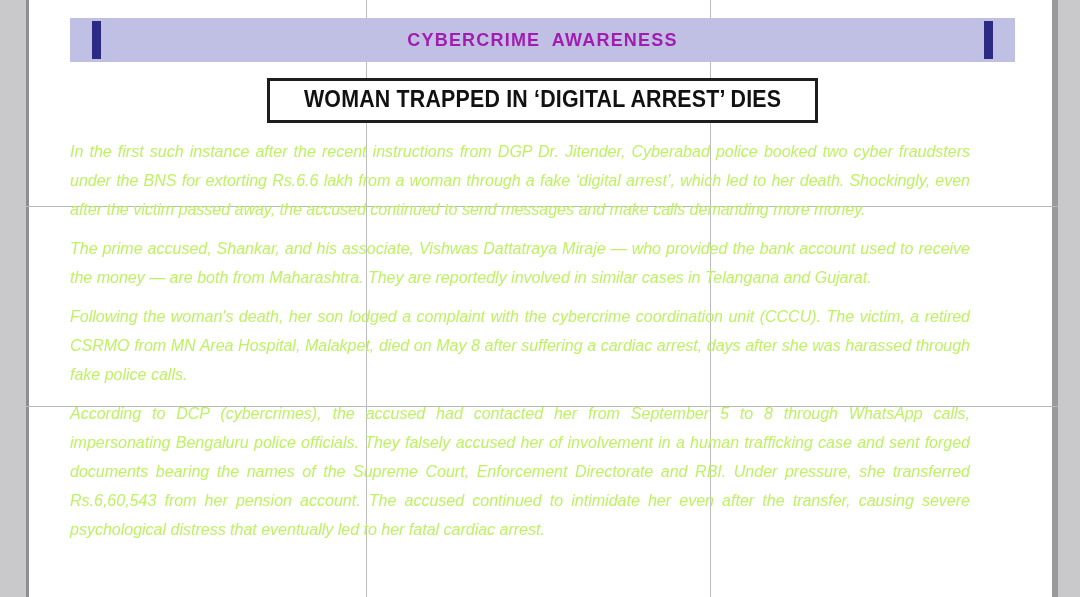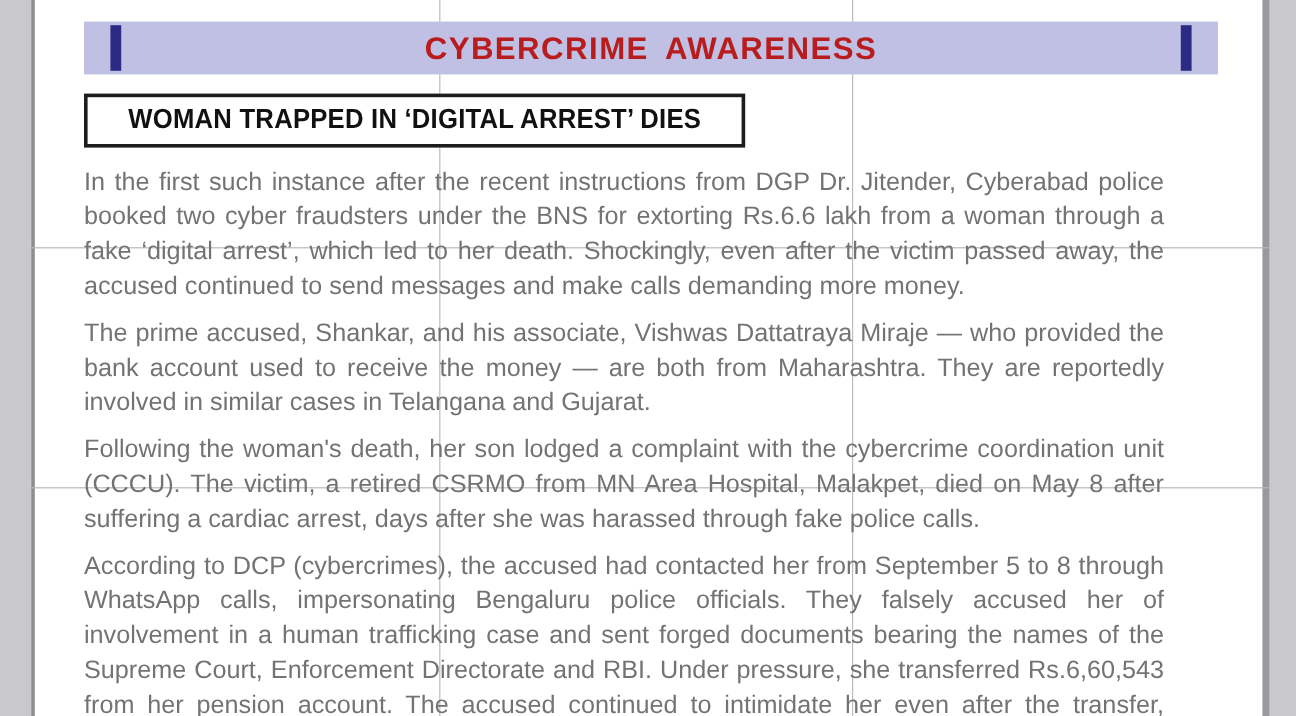--- a/index.html
+++ b/index.html
@@ -89,30 +89,30 @@
     top: 3px;
     width: 9px;
     height: 38px;
     background: #2b2b86;
   }
   .banner .bar.left { left: 22px; }
   .banner .bar.right { right: 22px; }
   .banner-title {
     font-family: "Liberation Sans", sans-serif;
     font-weight: bold;
-    font-size: 26px;
+    font-size: 18px;
     letter-spacing: 1.2px;
-    color: #b91c1c;
+    color: #a21caf;
     word-spacing: 6px;
   }
 
   
   .headline-wrap {
     display: flex;
-    justify-content: flex-start;
+    justify-content: center;
     margin-top: 16px;
   }
   .headline-box {
     border: 3px solid #1d1d1d;
     padding: 5px 16px 7px 16px;
     background: #ffffff;
   }
   .headline-text {
     font-family: "Liberation Sans Narrow", "Liberation Sans", sans-serif;
     font-weight: bold;
@@ -125,26 +125,27 @@
     display: inline-block;
   }
 
   
   .body-text {
     margin-top: 14px;
     width: 900px;
   }
   .para {
     font-family: "Liberation Sans", sans-serif;
-    font-size: 21px;
+    font-size: 16px;
     line-height: 29px;
-    color: #737373;
+    color: #bef264;
     text-align: justify;
     text-justify: inter-word;
     margin: 0 0 10px 0;
+    font-style: italic;
   }
   .para:last-of-type { margin-bottom: 4px; }
 </style>
 </head>
 <body>
 
 <div id="page">
   <div class="scan-bg"></div>
   <div class="paper"></div>
   <div class="paper-edge-left"></div>

